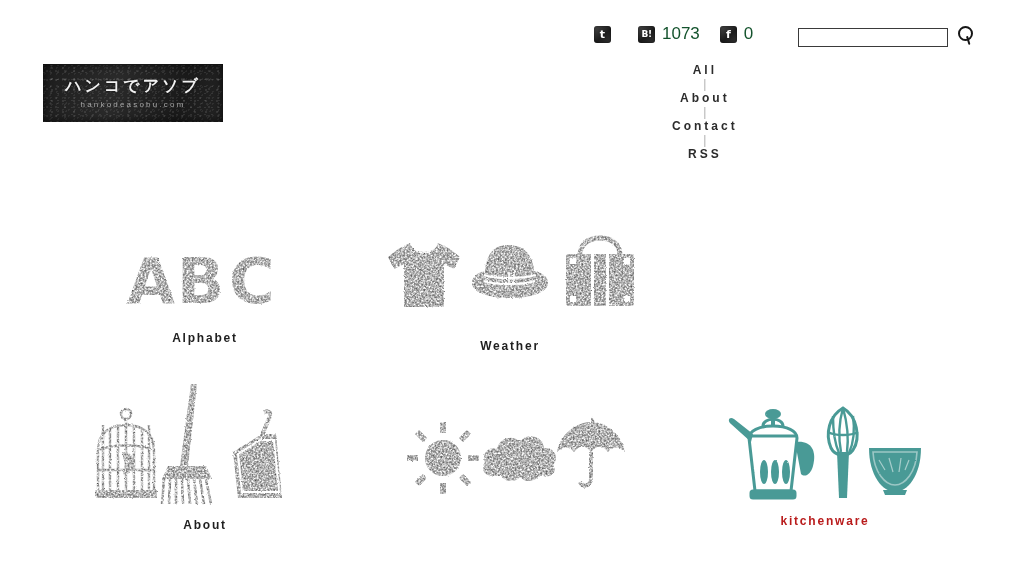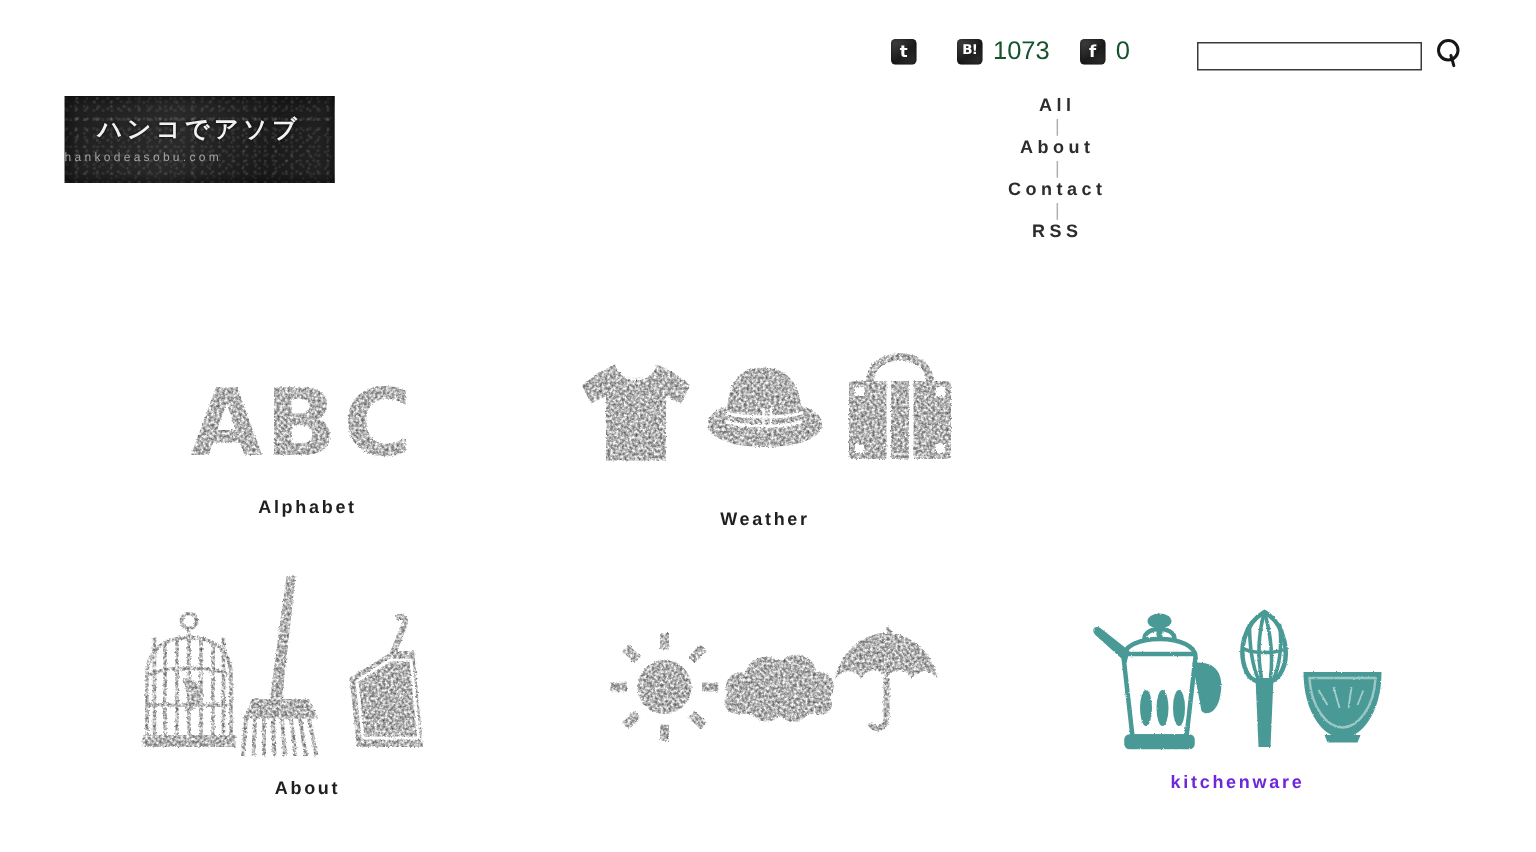--- a/index.html
+++ b/index.html
@@ -53,21 +53,21 @@
     font-size: 16px;
     font-weight: bold;
     letter-spacing: 3px;
     font-family: "DejaVu Sans", sans-serif;
     text-shadow: 0 0 2px rgba(0,0,0,.9);
   }
   #logo-url {
     position: absolute;
     left: 0; right: 0;
     top: 36px;
-    text-align: left;
+    text-align: center;
     color: #b9b9b9;
     font-size: 8px;
     letter-spacing: 2.2px;
     font-family: "Liberation Sans", sans-serif;
     opacity: .85;
   }
 
   
   #social {
     position: absolute;
@@ -191,21 +191,21 @@
     justify-content: center;
   }
   .cat-label {
     font-size: 12px;
     font-weight: bold;
     letter-spacing: 1.8px;
     color: #1f1f1f;
     font-family: "Liberation Sans", sans-serif;
     cursor: pointer;
   }
-  .cat.teal .cat-label { color: #6d28d9; }
+  .cat.teal .cat-label { color: #b91c1c; }
 
   
   .ink {
     filter: url(#roughen);
   }
 
   svg { display: block; overflow: visible; }
 </style>
 </head>
 <body>

